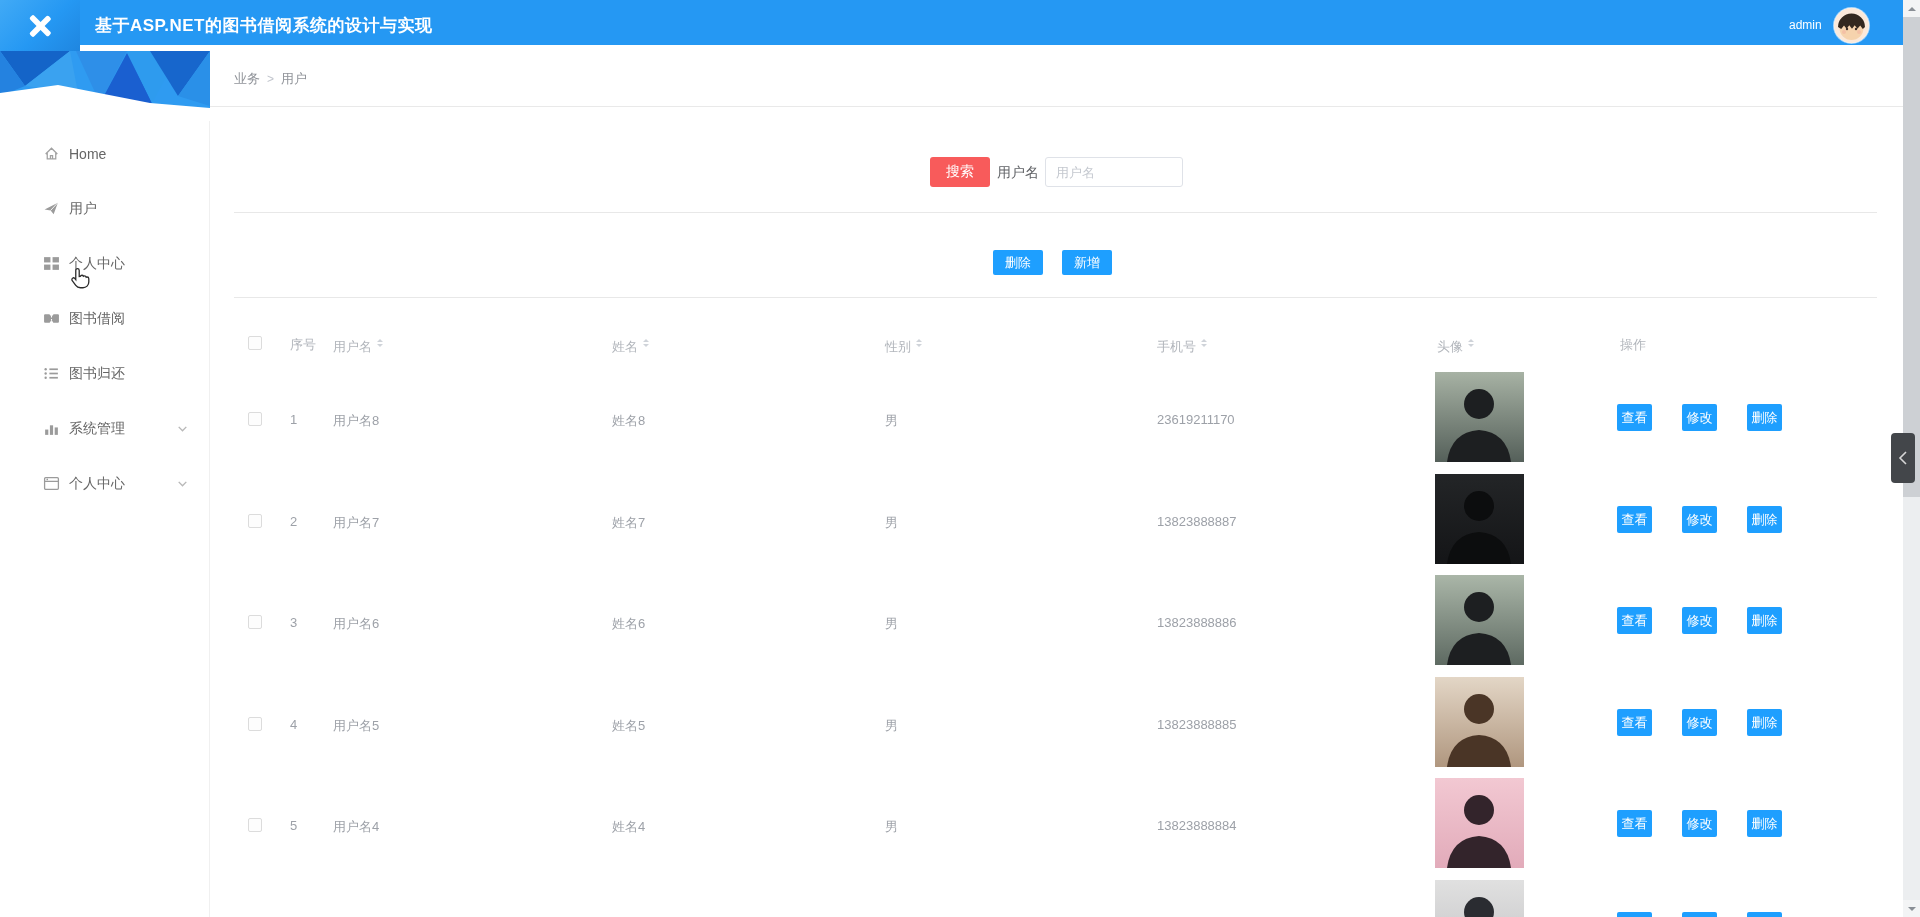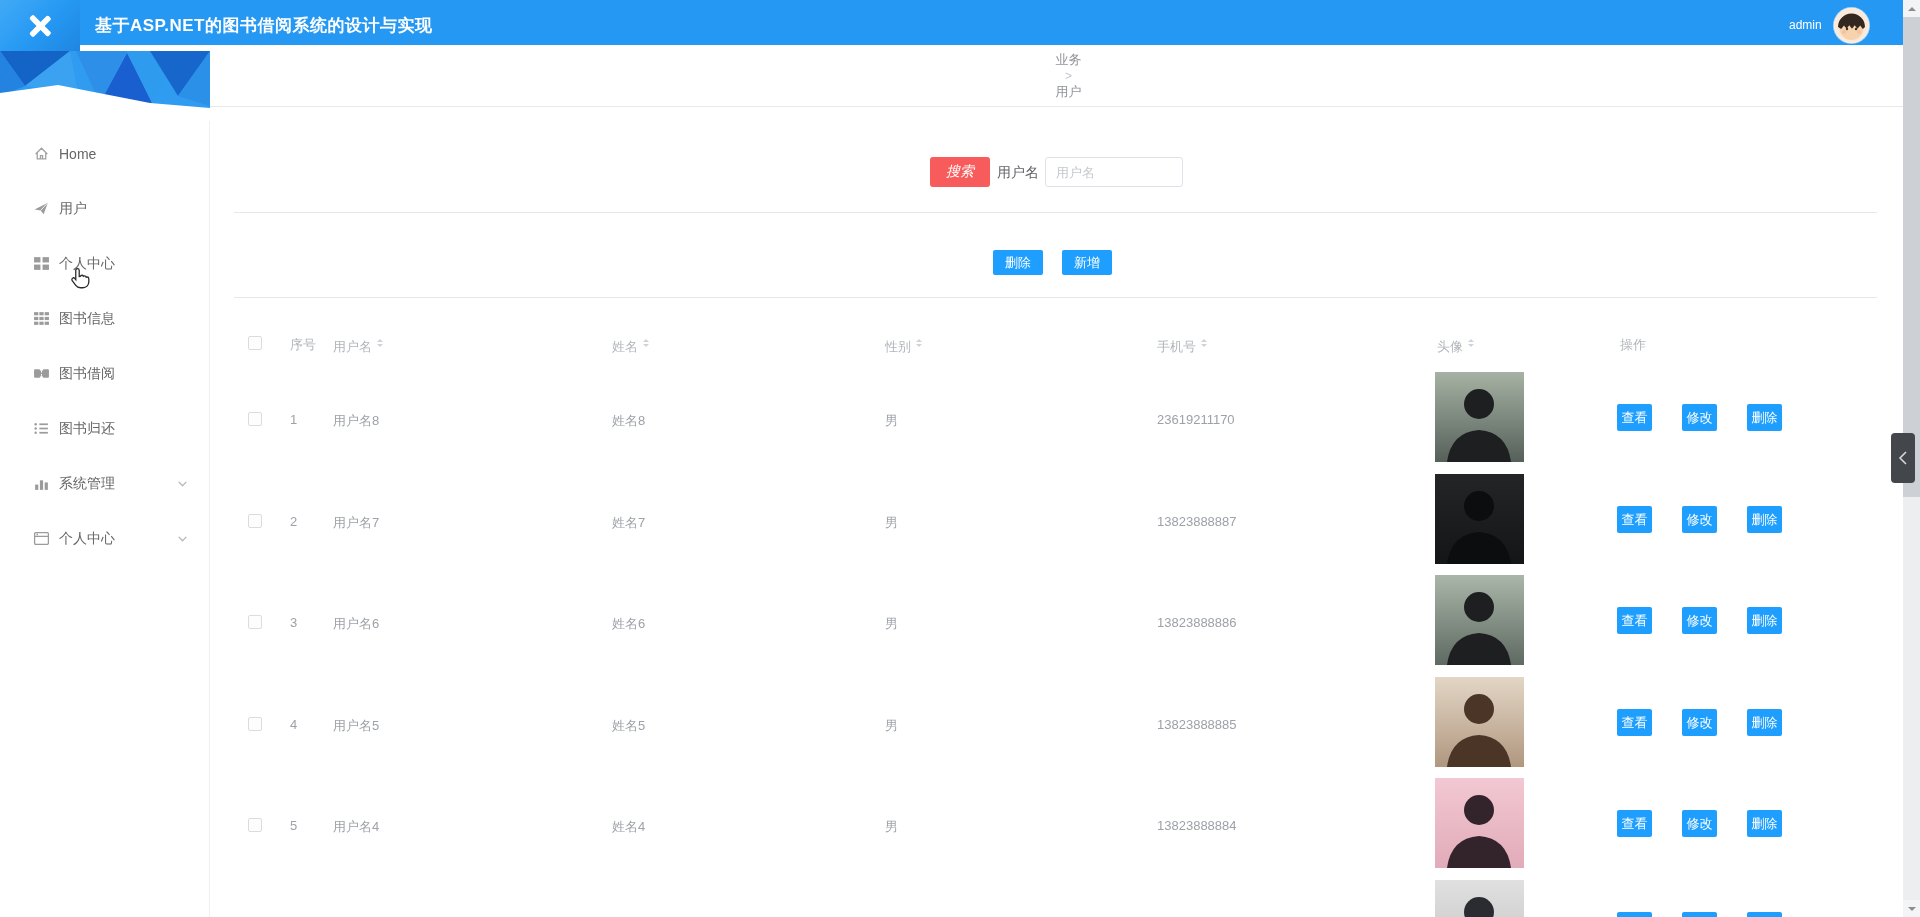--- a/index.html
+++ b/index.html
@@ -15,34 +15,34 @@
                color:#fff; font-size:17px; font-weight:bold; letter-spacing:.5px; }
   #admin-name { position:absolute; left:1789px; top:0; height:51px; line-height:51px; color:#fff; font-size:12px; }
   #admin-avatar { position:absolute; left:1834px; top:8px; width:35px; height:35px; border-radius:50%;
                   background:#fff; overflow:hidden; box-shadow:0 0 0 1px rgba(255,255,255,.6); }
 
   
   #sidebar { position:absolute; left:0; top:51px; width:210px; height:866px; background:#fff;
              border-right:1px solid #f0f0f0; }
   #side-deco { position:absolute; left:0; top:0; width:210px; height:70px; }
   #side-menu { position:absolute; left:0; top:75px; width:209px; }
-  .side-item { position:relative; height:55px; display:flex; align-items:center; padding-left:33px;
+  .side-item { position:relative; height:55px; display:flex; align-items:center; padding-left:43px;
                color:#666; font-size:14px; cursor:pointer; background:#fff; }
   .side-item .s-icon { width:17px; height:17px; margin-right:9px; display:inline-flex; }
   .side-item .chev { position:absolute; right:20px; top:21px; width:13px; height:13px; }
 
   
   #breadcrumb { position:absolute; left:210px; top:51px; width:1693px; height:56px; background:#fff;
                 border-bottom:1px solid #e9e9e9; display:flex; align-items:center; padding-left:24px;
-                font-size:13px; color:#909399;flex-direction:column; }
+                font-size:13px; color:#909399; }
   #breadcrumb .sep { margin:0 7px; color:#c0c4cc; font-size:12px; }
 
   
   #search-btn { position:absolute; left:930px; top:157px; width:60px; height:30px; border:none;
-                background:var(--danger,#f85b5b); color:#fff; font-size:14px; border-radius:3px; cursor:pointer;font-style:italic; }
+                background:var(--danger,#f85b5b); color:#fff; font-size:14px; border-radius:3px; cursor:pointer; }
   #search-label { position:absolute; left:997px; top:157px; height:30px; line-height:30px;
                   font-size:14px; color:#606266; }
   #search-input { position:absolute; left:1045px; top:157px; width:138px; height:30px;
                   border:1px solid #dfe2e8; border-radius:3px; padding:0 10px; font-size:13px; color:#606266;
                   outline:none; }
   #search-input::placeholder { color:#c4c8cf; }
   .hr { position:absolute; left:234px; width:1643px; height:1px; background:#e8e8e8; }
   #hr1 { top:212px; } #hr2 { top:297px; }
   .tb-btn { position:absolute; top:250px; width:50px; height:25px; border:none; border-radius:2px;
             background:var(--primary,#1e9fff); color:#fff; font-size:13px; cursor:pointer; }
@@ -143,38 +143,20 @@
               <rect x="1" y="9" width="6" height="5"></rect>
               <rect x="9" y="9" width="6" height="5"></rect>
             </g>
           </svg>
         </span>
         <span>个人中心</span>
       </div>
       <div class="side-item">
         <span class="s-icon">
           <svg viewBox="0 0 16 16" width="17" height="17">
-            <g fill="#9b9b9b">
-              <rect x="1" y="2" width="4" height="3"></rect>
-              <rect x="6" y="2" width="4" height="3"></rect>
-              <rect x="11" y="2" width="4" height="3"></rect>
-              <rect x="1" y="6.5" width="4" height="3"></rect>
-              <rect x="6" y="6.5" width="4" height="3"></rect>
-              <rect x="11" y="6.5" width="4" height="3"></rect>
-              <rect x="1" y="11" width="4" height="3"></rect>
-              <rect x="6" y="11" width="4" height="3"></rect>
-              <rect x="11" y="11" width="4" height="3"></rect>
-            </g>
-          </svg>
-        </span>
-        <span>图书信息</span>
-      </div>
-      <div class="side-item">
-        <span class="s-icon">
-          <svg viewBox="0 0 16 16" width="17" height="17">
             <rect x="1" y="4" width="14" height="8" rx="1" fill="#9b9b9b"></rect>
             <circle cx="8" cy="4" r="1.6" fill="#fff"></circle>
             <circle cx="8" cy="12" r="1.6" fill="#fff"></circle>
             <line x1="8" y1="5.5" x2="8" y2="10.5" stroke="#fff" stroke-dasharray="1.5"></line>
           </svg>
         </span>
         <span>图书借阅</span>
       </div>
       <div class="side-item">
         <span class="s-icon">

